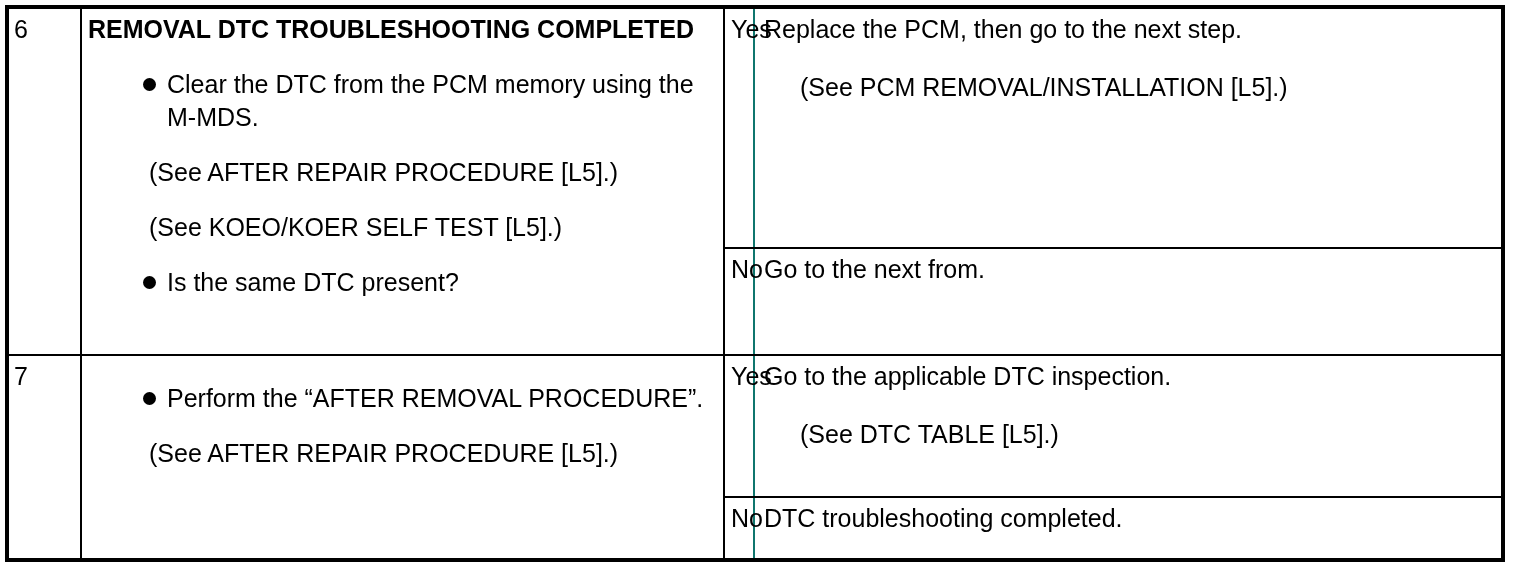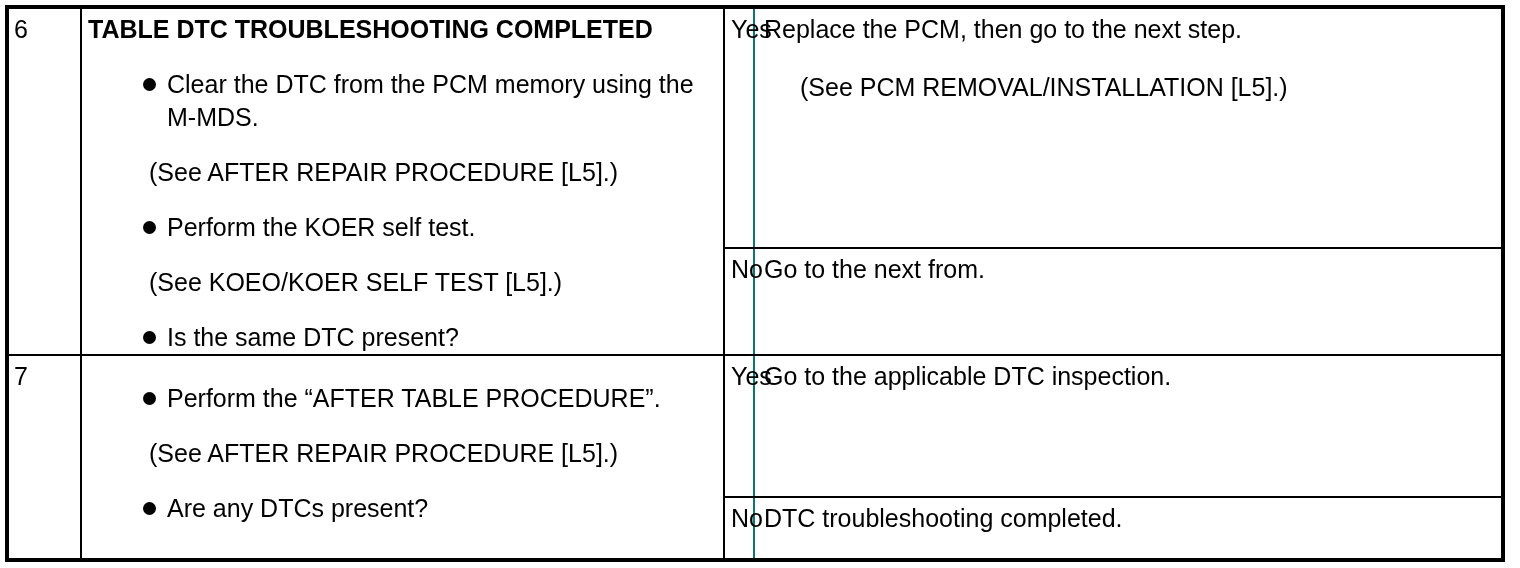--- a/index.html
+++ b/index.html
@@ -57,35 +57,29 @@
 </head>
 <body>
 
 <div class="ts-table">
 
   <div class="step-row step-a">
     <div class="cell-num">
       <span>6</span>
     </div>
     <div class="cell-action">
-      <div class="action-title">TABLE DTC TROUBLESHOOTING COMPLETED</div>
+      <div class="action-title">REMOVAL DTC TROUBLESHOOTING COMPLETED</div>
       <div class="item">
         <span class="bullet-slot">
             <span class="bullet"></span>
           </span>
         <span class="item-text">Clear the DTC from the PCM memory using the M-MDS.</span>
       </div>
       <div class="item note">
         <span class="item-text">(See AFTER REPAIR PROCEDURE [L5].)</span>
-      </div>
-      <div class="item">
-        <span class="bullet-slot">
-            <span class="bullet"></span>
-          </span>
-        <span class="item-text">Perform the KOER self test.</span>
       </div>
       <div class="item note">
         <span class="item-text">(See KOEO/KOER SELF TEST [L5].)</span>
       </div>
       <div class="item">
         <span class="bullet-slot">
             <span class="bullet"></span>
           </span>
         <span class="item-text">Is the same DTC present?</span>
       </div>
@@ -109,37 +103,32 @@
 
   <div class="step-row step-b">
     <div class="cell-num">
       <span>7</span>
     </div>
     <div class="cell-action">
       <div class="item">
         <span class="bullet-slot">
             <span class="bullet"></span>
           </span>
-        <span class="item-text">Perform the “AFTER TABLE PROCEDURE”.</span>
+        <span class="item-text">Perform the “AFTER REMOVAL PROCEDURE”.</span>
       </div>
       <div class="item note">
         <span class="item-text">(See AFTER REPAIR PROCEDURE [L5].)</span>
-      </div>
-      <div class="item">
-        <span class="bullet-slot">
-            <span class="bullet"></span>
-          </span>
-        <span class="item-text">Are any DTCs present?</span>
       </div>
     </div>
     <div class="outcomes">
       <div class="outcome yes-b">
         <div class="cell-answer">Yes</div>
         <div class="cell-result">
           <p>Go to the applicable DTC inspection.</p>
+          <p>(See DTC TABLE [L5].)</p>
         </div>
       </div>
       <div class="outcome no-b">
         <div class="cell-answer">No</div>
         <div class="cell-result">
           <p>DTC troubleshooting completed.</p>
         </div>
       </div>
     </div>
   </div>

